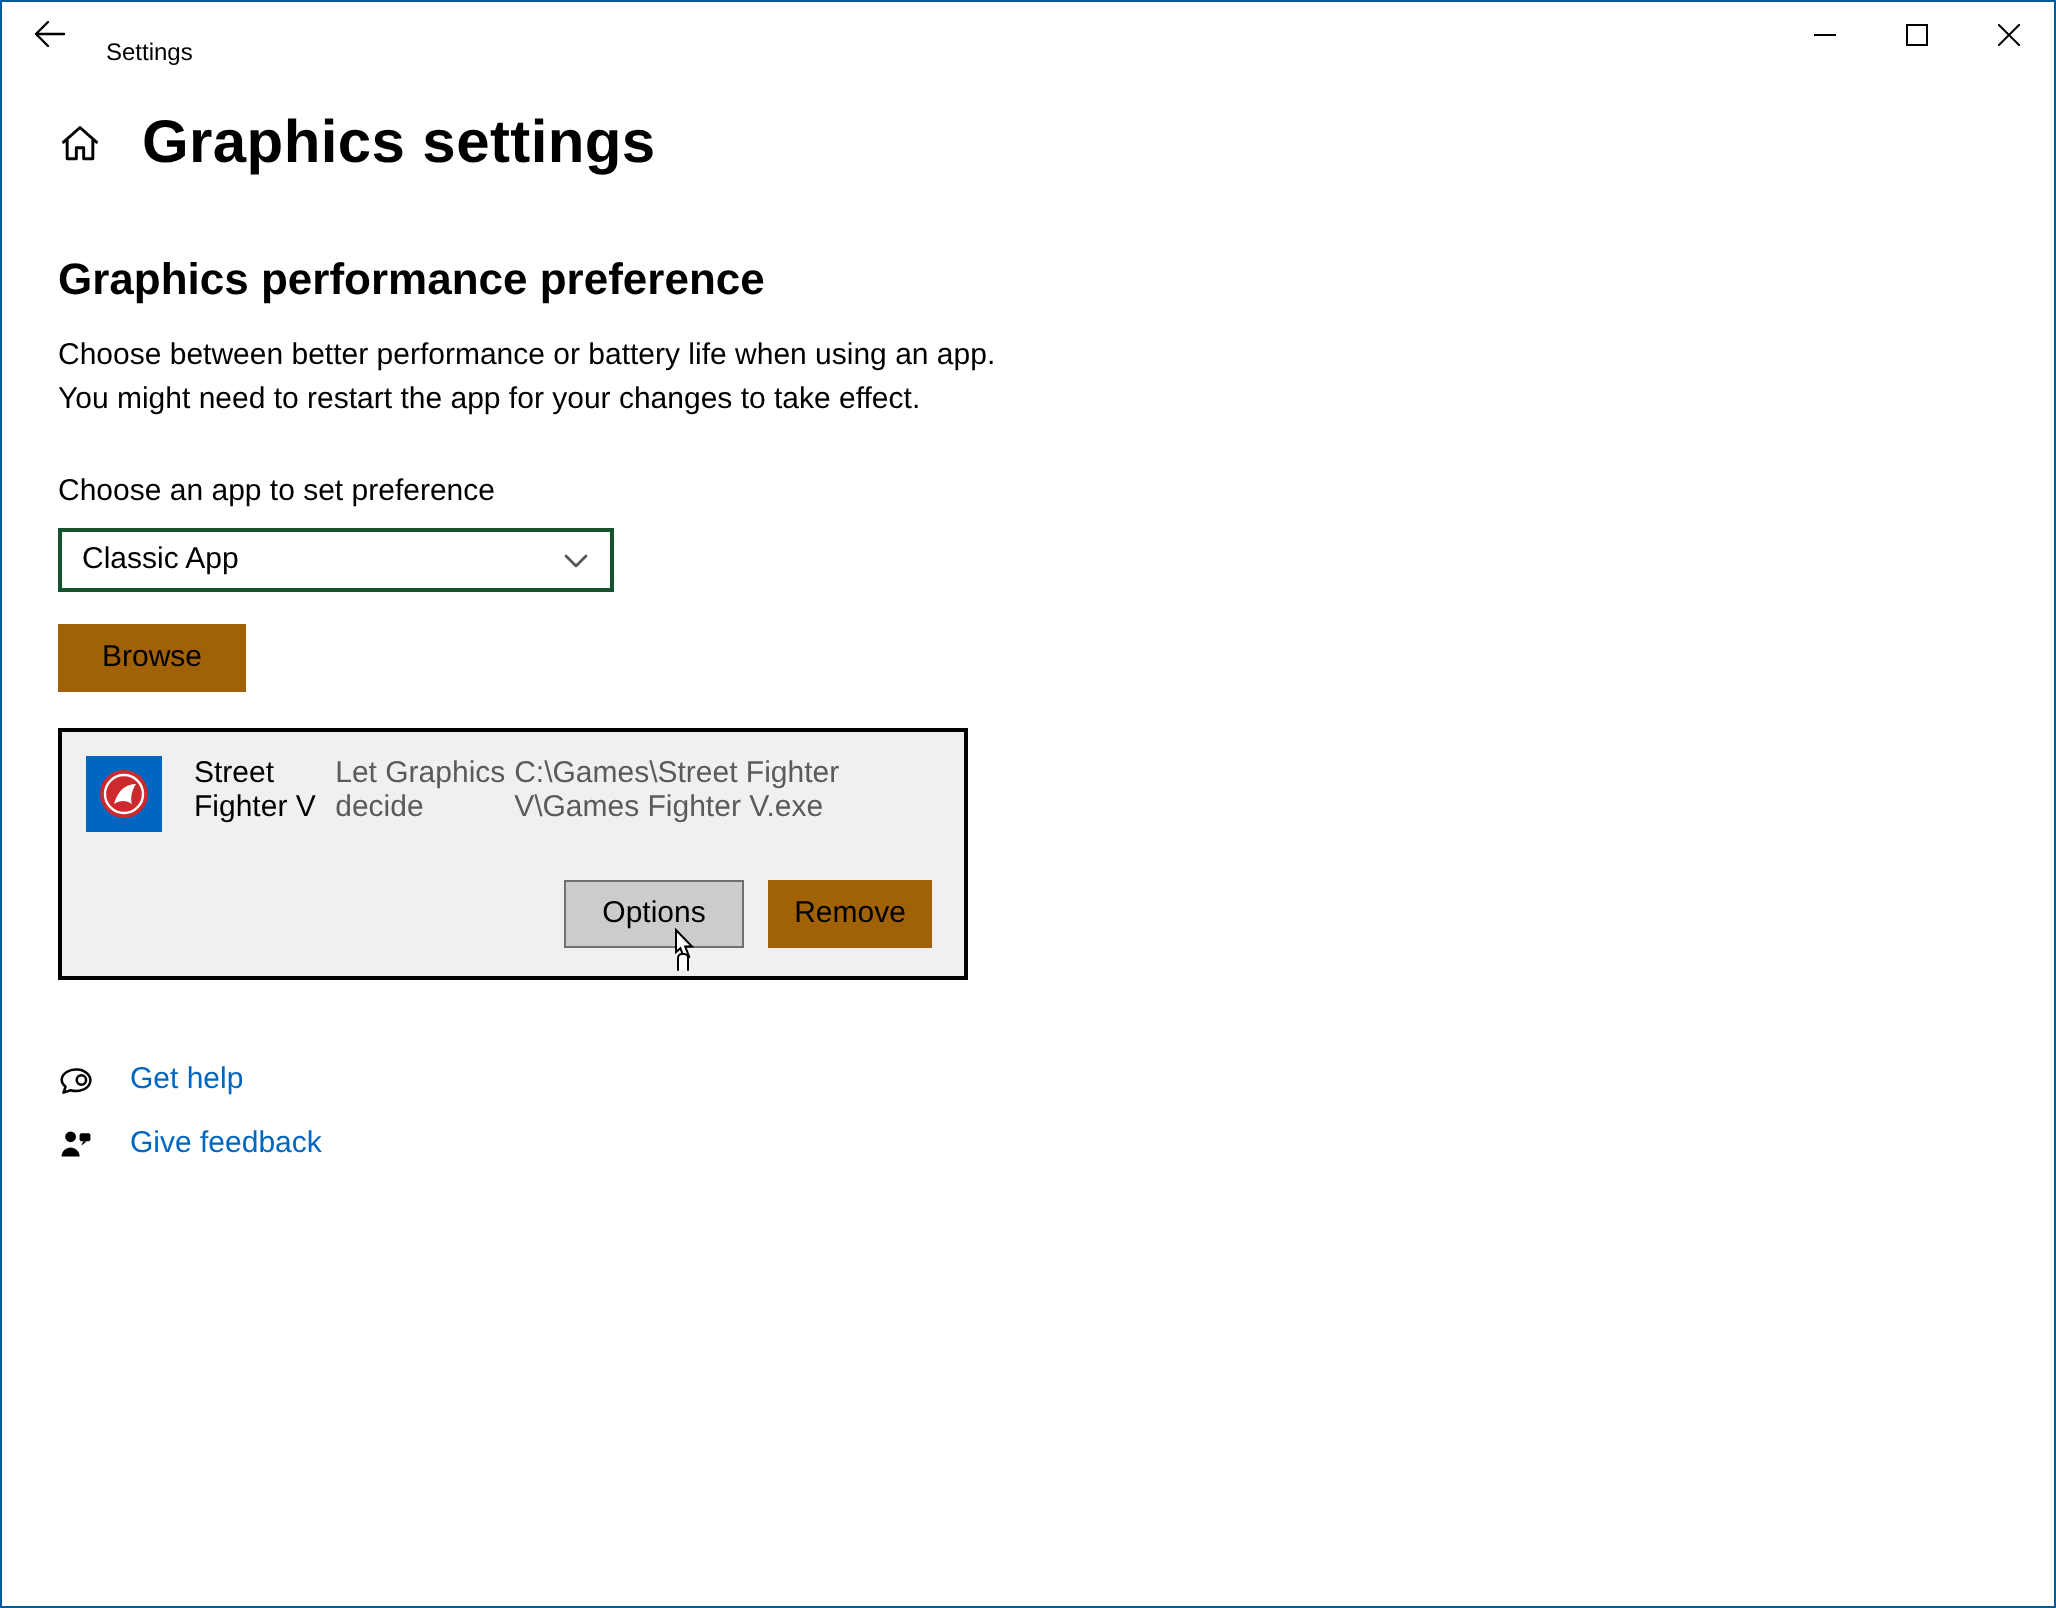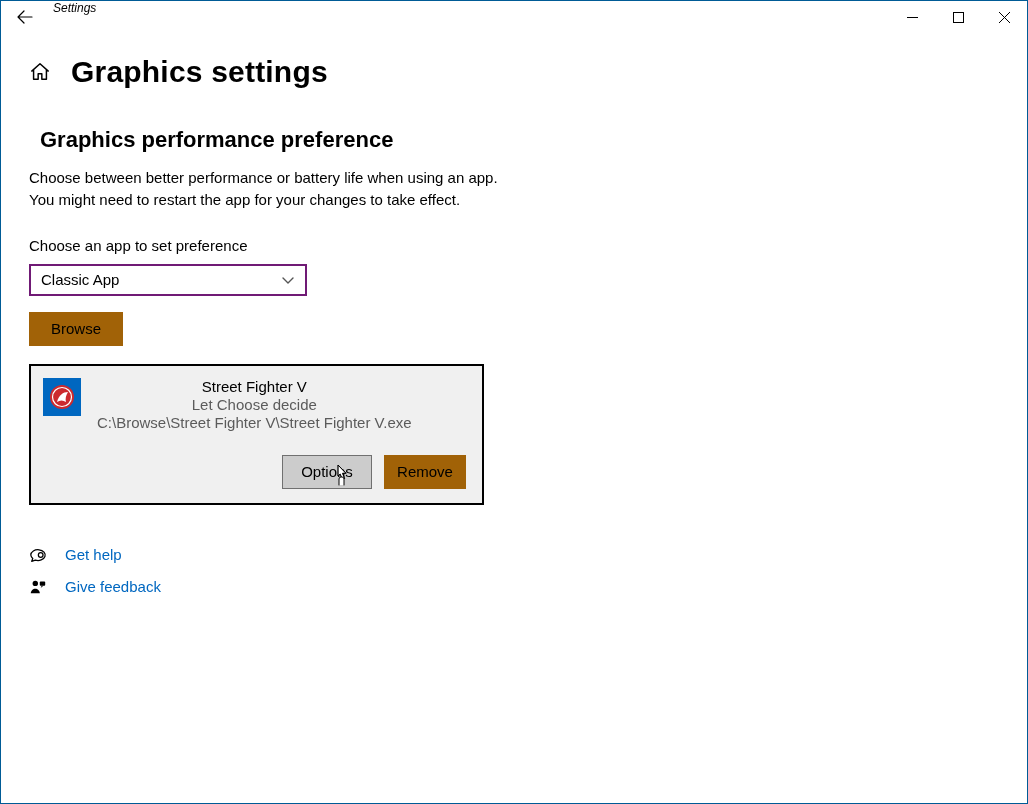--- a/index.html
+++ b/index.html
@@ -4,40 +4,40 @@
 <style>
   * { box-sizing: border-box; }
   html, body { margin:0; padding:0; }
   body {
     width:1028px; height:804px;
     font-family:"Segoe UI",Arial,sans-serif;
     background:#fff; color:#000;
     border:1px solid #005b96;
     position:relative; overflow:hidden;
   }
-  .titlebar { display:flex; align-items:flex-start; height:32px;font-style:italic; }
+  .titlebar { display:flex; align-items:flex-end; height:32px; }
   .back-btn { width:48px; height:32px; display:flex; align-items:center; justify-content:center; cursor:pointer; }
   .app-title { font-size:12px; padding-left:4px; color:#000; }
   .caption-group { position:absolute; top:0; right:0; display:flex; height:32px; }
   .cap-btn { width:46px; height:32px; display:flex; align-items:center; justify-content:center; cursor:pointer; }
   .content { padding: 22px 28px 0 28px; }
   .header-row { display:flex; align-items:center; gap:20px; }
   .home-icon { width:22px; height:22px; flex:none; }
   .page-title { font-size:30px; font-weight:600; letter-spacing:0.2px; }
-  .section-heading { font-size:22px; font-weight:600; margin-top:38px;margin-left:11px; }
+  .section-heading { font-size:22px; font-weight:600; margin-top:38px; }
   .desc { font-size:15px; line-height:1.45; margin-top:14px; color:#000000; }
   .field-label { font-size:15px; margin-top:26px; }
-  .select-box { margin-top:10px; width:278px; height:32px; border:2px solid #701a75; background:#fff; display:flex; align-items:center; justify-content:space-between; padding:0 10px; font-size:15px; color:#000; cursor:pointer; }
+  .select-box { margin-top:10px; width:278px; height:32px; border:2px solid #14532d; background:#fff; display:flex; align-items:center; justify-content:space-between; padding:0 10px; font-size:15px; color:#000; cursor:pointer; }
   .chev { width:14px; height:14px; }
   .btn { display:inline-flex; align-items:center; justify-content:center; height:34px; padding:0 22px; background:#a16207; border:none; font-size:15px; color:#000; cursor:pointer; font-family:inherit; }
   .btn-browse { margin-top:16px; }
   .app-card { margin-top:18px; width:455px; border:2px solid #000; background:#f0f0f0; padding:12px 12px 14px 12px; }
   .app-row { display:flex; gap:16px; }
   .app-icon { width:38px; height:38px; flex:none; background:#0067c0; display:flex; align-items:center; justify-content:center; }
-  .app-meta { display:flex; flex-direction:column; gap:1px; min-width:0;align-items:center; }
+  .app-meta { display:flex; gap:1px; min-width:0; }
   .app-name { font-size:15px; color:#000; }
   .app-line { font-size:15px; color:#5b5b5b; }
   .card-actions { display:flex; justify-content:flex-end; gap:12px; margin-top:24px; padding-right:4px; }
   .btn-outlined { border:1.5px solid #707070; background:#cccccc; }
   .links { margin-top:41px; display:flex; flex-direction:column; gap:14px; }
   .link-row { display:flex; align-items:center; gap:18px; }
   .link-row a { font-size:15px; color:#0067c0; text-decoration:none; cursor:pointer; }
   .link-ico { width:18px; height:18px; flex:none; }
   .cursor { position:absolute; left:331px; top:462px; pointer-events:none; }
 </style>
@@ -101,22 +101,22 @@
     <div class="app-row">
       <div class="app-icon">
         <svg width="28" height="28" viewBox="0 0 28 28">
           <circle cx="14" cy="14" r="12" fill="#cc2a2e"></circle>
           <circle cx="14" cy="14" r="9.5" fill="none" stroke="#fff" stroke-width="1.2"></circle>
           <path d="M9 19 C11 12 15 9 20 9 C18 12 17 16 18 19 C15 17 12 17 9 19 Z" fill="#fff"></path>
         </svg>
       </div>
       <div class="app-meta">
         <div class="app-name">Street Fighter V</div>
-        <div class="app-line">Let Choose decide</div>
-        <div class="app-line">C:\Browse\Street Fighter V\Street Fighter V.exe</div>
+        <div class="app-line">Let Graphics decide</div>
+        <div class="app-line">C:\Games\Street Fighter V\Games Fighter V.exe</div>
       </div>
     </div>
     <div class="card-actions">
       <button class="btn btn-outlined" style="width:90px">Options</button>
       <button class="btn" style="width:82px">Remove</button>
     </div>
   </div>
 
   <div class="links">
     <div class="link-row">

